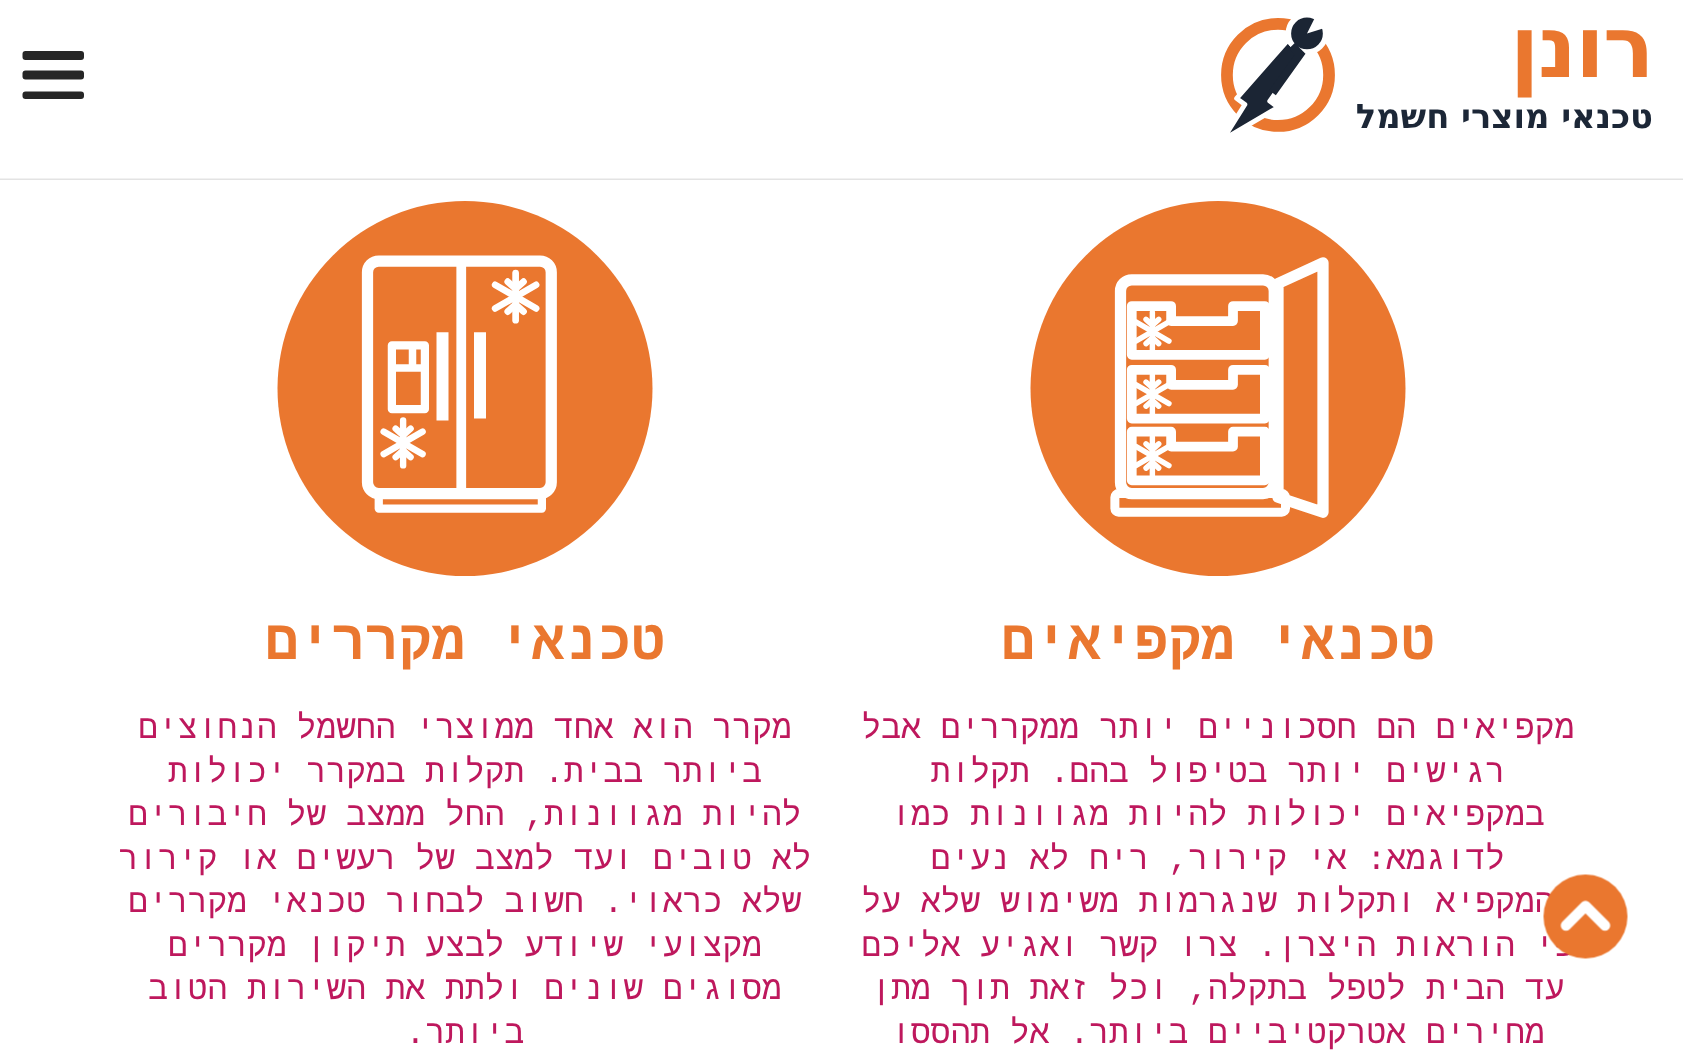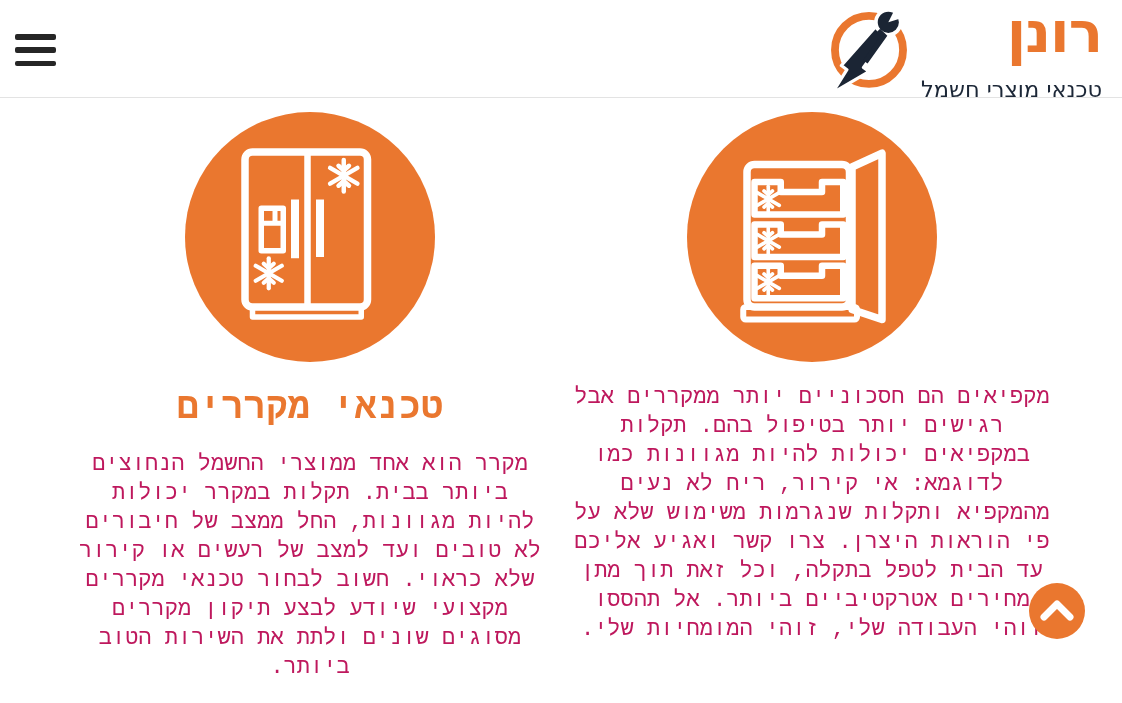--- a/index.html
+++ b/index.html
@@ -1,34 +1,34 @@
 <!DOCTYPE html>
 <html lang="he" dir="rtl"><head>
 <meta charset="utf-8">
 <style>
   * { box-sizing: border-box; }
   html, body { margin: 0; padding: 0; background: #ffffff;
     font-family: "DejaVu Sans", sans-serif; color: #2F3A49; }
 
   
-  .site-header { position: relative; height: 98px; background: #ffffff;
+  .site-header { position: relative; height: 120px; background: #ffffff;
     border-bottom: 1px solid #E3E3E3; }
   .hamburger { position: absolute; left: 15px; top: 34px; width: 41px;
     height: 32px; display: flex; flex-direction: column;
     justify-content: space-between; cursor: pointer; background: none; border: none; padding: 0; }
   .hamburger span { display: block; height: 5.5px; width: 100%;
     background: #262626; border-radius: 2px; }
 
   .logo { position: absolute; right: 20px; top: 3px; display: flex;
     align-items: flex-start; cursor: pointer; text-decoration: none; }
   .logo-text { text-align: right; margin-left: 6px; margin-top: 2px; }
   .logo-title { font-size: 57px; line-height: 0.95; font-weight: bold;
     color: #EA772F; letter-spacing: -1px; }
-  .logo-tagline { font-size: 22.5px; font-weight: normal; color: #1C2737;
-    margin-top: 17px; }
+  .logo-tagline { font-size: 22.5px; font-weight: bold; color: #1C2737;
+    margin-top: 6px; }
   .logo-mark { width: 92px; height: 92px; flex: 0 0 auto; }
 
   
   .cols { display: flex; max-width: 1004px; margin: 14px auto 0; }
   .col { flex: 1 1 50%; text-align: center; padding: 0 8px; font-family: Liberation Mono, monospace; }
 
   .icon-circle { width: 250px; height: 250px; border-radius: 50%;
     background: #EA772F; margin: 0 auto; }
   .icon-circle svg { width: 250px; height: 250px; display: block; }
 
@@ -95,20 +95,21 @@
           <rect x="22.5" y="78" width="45.5" height="5" rx="1" stroke-width="2.4"></rect>
           <path d="M27,41 L27,28 L37.5,28 L37.5,32 L54,32 L54,28 L62.5,28 L62.5,41 Z" stroke-width="2.6"></path>
           <path d="M27,58 L27,45 L37.5,45 L37.5,49 L54,49 L54,45 L62.5,45 L62.5,58 Z" stroke-width="2.6"></path>
           <path d="M27,74.5 L27,61.5 L37.5,61.5 L37.5,65.5 L54,65.5 L54,61.5 L62.5,61.5 L62.5,74.5 Z" stroke-width="2.6"></path>
           <polygon points="66,22 78,16.5 78,83 66,79" stroke-width="3"></polygon>
           <use href="#snowflake" transform="translate(32.5,34.8) scale(0.85)"></use>
           <use href="#snowflake" transform="translate(32.5,51.5) scale(0.85)"></use>
           <use href="#snowflake" transform="translate(32.5,68) scale(0.85)"></use>
         </svg>
       </div>
+      <h2>טכנאי מקפיאים</h2>
       <p>מקפיאים הם חסכוניים יותר ממקררים אבל רגישים יותר בטיפול בהם. תקלות במקפיאים יכולות להיות מגוונות כמו לדוגמא: אי קירור, ריח לא נעים מהמקפיא ותקלות שנגרמות משימוש שלא על פי הוראות היצרן. צרו קשר ואגיע אליכם עד הבית לטפל בתקלה, וכל זאת תוך מתן מחירים אטרקטיביים ביותר. אל תהססו זוהי העבודה שלי, זוהי המומחיות שלי.</p>
     </section>
 
     <section class="col col-fridges">
       <div class="icon-circle">
         <svg viewBox="0 0 100 100" fill="none" stroke="#ffffff" stroke-linejoin="round">
           <rect x="24" y="16" width="49" height="62" rx="3" stroke-width="3"></rect>
           <line x1="49" y1="16" x2="49" y2="78" stroke-width="2.6"></line>
           <line x1="44" y1="35" x2="44" y2="58.5" stroke-width="3.2"></line>
           <line x1="54" y1="35" x2="54" y2="58" stroke-width="3.2"></line>

